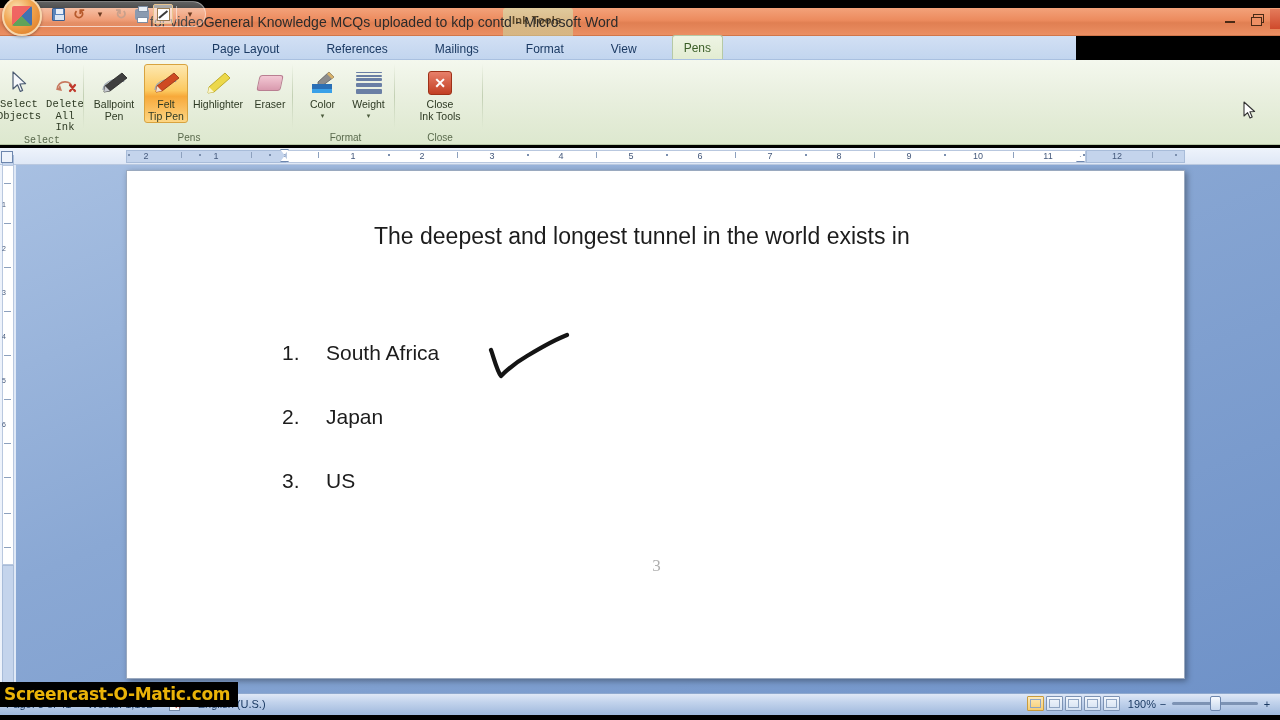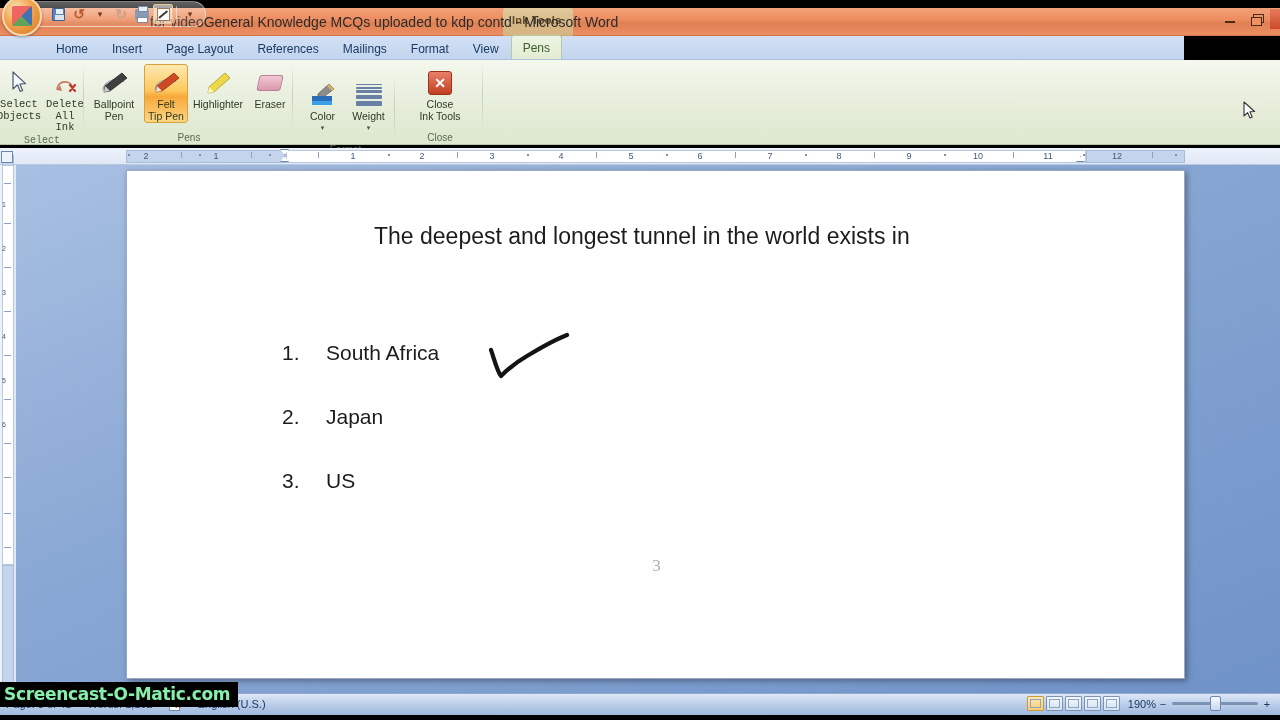--- a/index.html
+++ b/index.html
@@ -98,25 +98,26 @@
   .win-restore-glyph { position: relative; width: 11px; height: 10px; }
   .win-restore-glyph:before { content:""; position:absolute; left:2px; top:0; width:9px; height:7px; border:1.5px solid #4a2a15; }
   .win-restore-glyph:after { content:""; position:absolute; left:0; top:3px; width:9px; height:7px; border:1.5px solid #4a2a15; background:#ee9064; }
   .win-close-partial {
     width: 10px; height: 20px;
     background: linear-gradient(to bottom, #e47b5b, #cf4a2c);
   }
 
   
   .tabstrip {
-    position: absolute; left: 0; top: 36px; width: 1184px; height: 24px;
+    position: absolute; left: 0; top: 36px; width: 1076px; height: 24px;
     background: linear-gradient(to bottom, #d2e0f4 0%, #c2d5ef 100%);
     border-bottom: 1px solid #a9c0e0;
     display: flex; align-items: flex-end;
     padding-left: 44px;
+    gap: 23px;
   }
   .tab {
     height: 22px; padding: 0 11px;
     display: flex; align-items: center;
     font-size: 12px; color: #1b3a63;
     border: 1px solid transparent;
     border-bottom: none;
     white-space: nowrap;
   }
   .tab.pens-tab { color: #3d5f2a; }
@@ -284,21 +285,21 @@
   .vbtn.sel { background: linear-gradient(to bottom,#fde9b8,#f6cd72); border-color: #c79b3e; }
   .vbtn i { position: absolute; left: 2px; right: 2px; top: 2px; bottom: 2px; border: 1px solid #8ea4c2; }
   .zoom-pct { font-size: 11px; color: #1b3a63; min-width: 34px; text-align: right; }
   .zoom-slider { display: flex; align-items: center; gap: 4px; }
   .zoom-minus, .zoom-plus { font-size: 11px; color: #1b3a63; width: 10px; text-align: center; }
   .zoom-track { width: 86px; height: 3px; background: #7d93b4; border-radius: 2px; position: relative; }
   .zoom-thumb { position: absolute; left: 38px; top: -6px; width: 11px; height: 15px; background: linear-gradient(to bottom,#f7fafe,#c8d8ee); border: 1px solid #6d86ad; border-radius: 2px; }
 
   .watermark {
     position: absolute; left: 0; top: 682px;
-    background: #000; color: #86efac;
+    background: #000; color: #eab308;
     font-size: 17px; font-weight: bold;
     padding: 2px 8px 3px 4px;
     letter-spacing: -0.3px;
     z-index: 30;
     font-family: "DejaVu Sans", sans-serif;
   }
 
   .mouse-cursor { position: absolute; left: 1243px; top: 101px; z-index: 20; }
 </style>
 </head>
@@ -428,21 +429,21 @@
           <div class="ico">
             <div class="ico-eraser"></div>
           </div>
           <div class="lbl">Eraser</div>
         </div>
       </div>
       <div class="glabel">Pens</div>
       <div class="sep"></div>
     </div>
 
-    <div class="rgroup" style="left:296px; width:99px;margin-top:12px;">
+    <div class="rgroup" style="left:296px; width:99px;">
       <div class="items">
         <div class="rbtn">
           <div class="ico">
             <svg width="28" height="26" viewBox="0 0 28 26">
               <path d="M20 2 L25 7 L13 16 L9 16 L9 12 Z" fill="#8c8c8c" stroke="#5a5a5a" stroke-width="0.8"></path>
               <path d="M20 2 L25 7 L23 9 L18 4 Z" fill="#d8b26a"></path>
               <rect x="3" y="14" width="20" height="5" fill="#2a6fb5"></rect>
               <rect x="3" y="19" width="20" height="4" fill="#39a0e8"></rect>
             </svg>
           </div>

